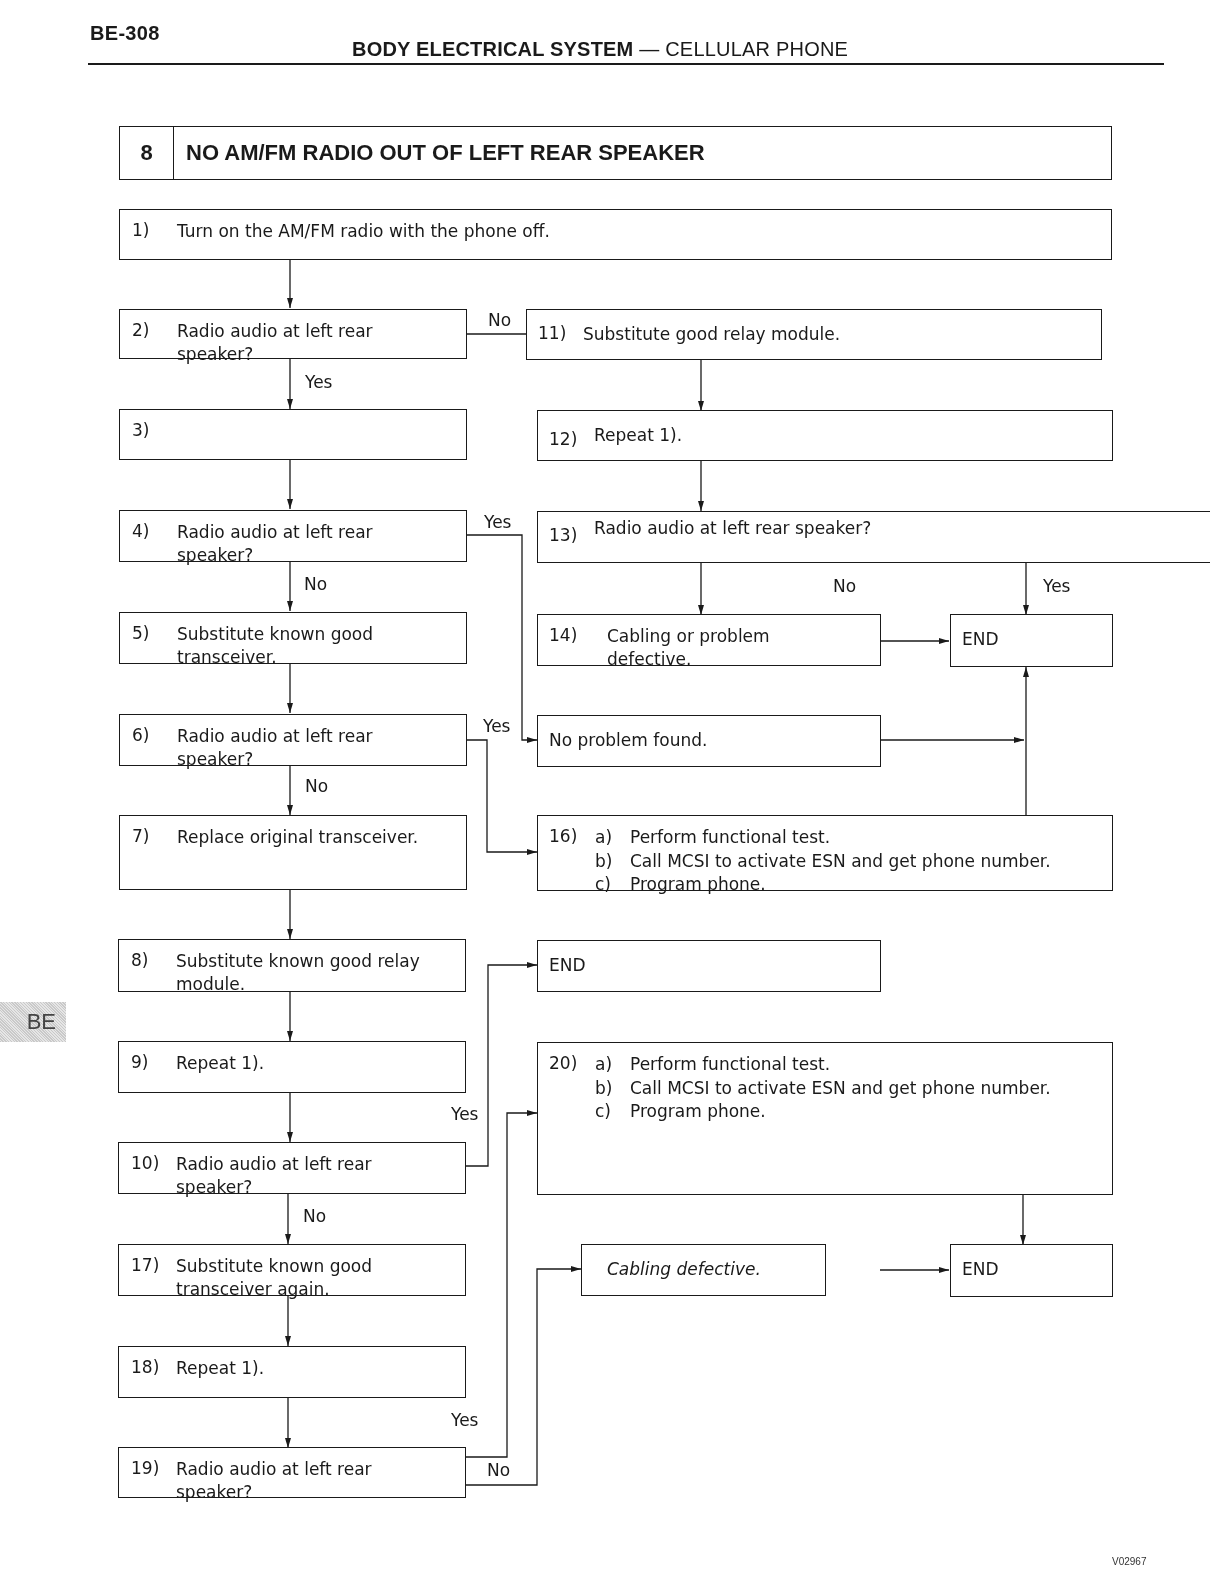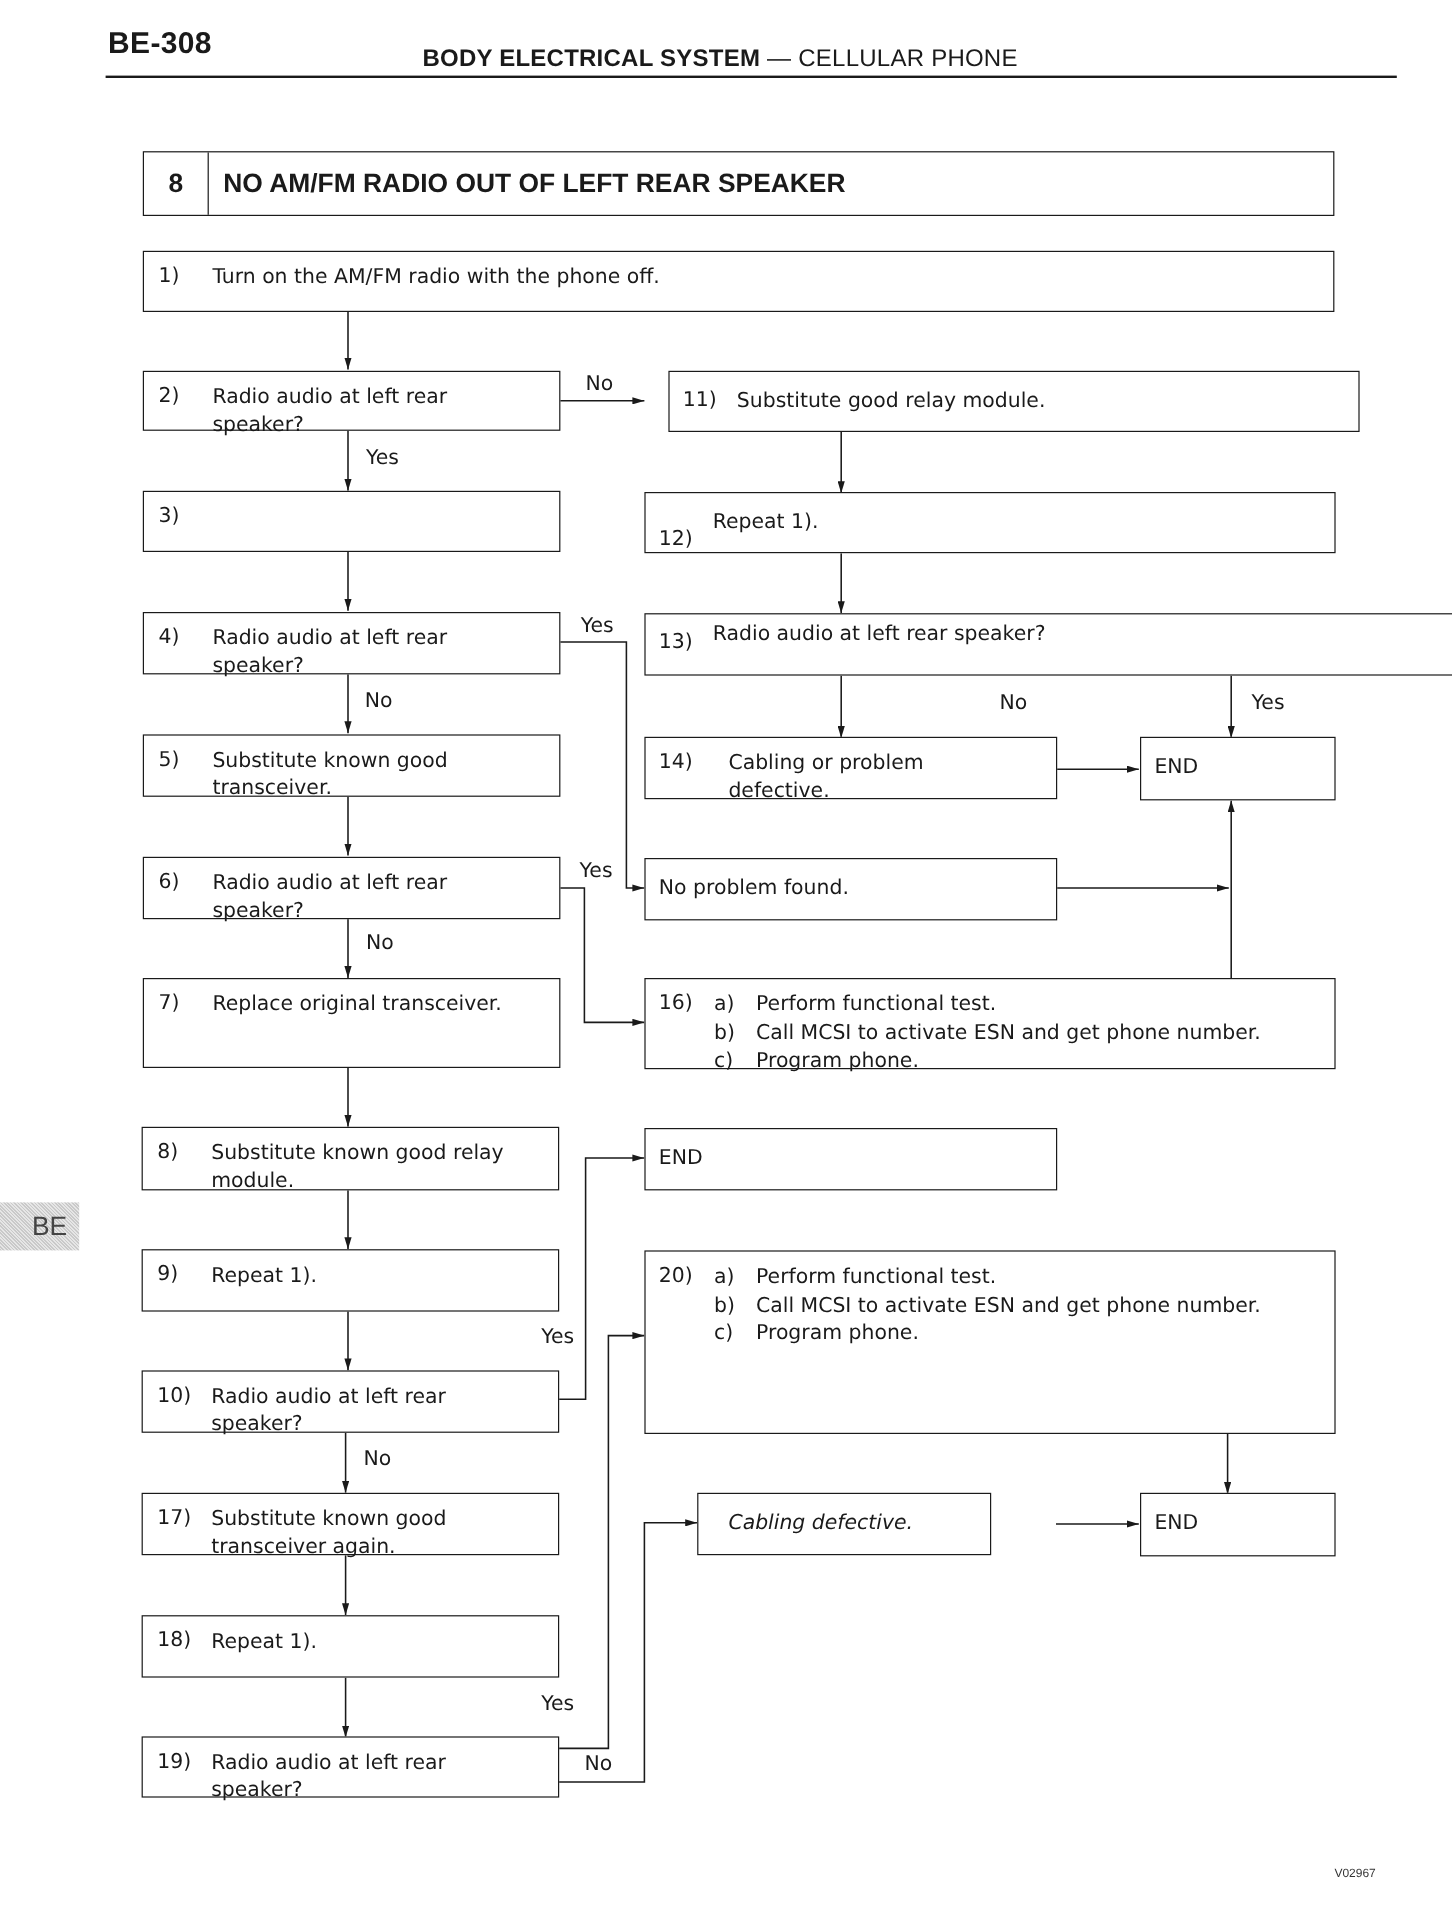--- a/index.html
+++ b/index.html
@@ -1,19 +1,19 @@
 <!DOCTYPE html>
 <html><head>
 <meta charset="utf-8">
 <style>
   html, body { margin: 0; padding: 0; background: #ffffff; }
   body { width: 1210px; height: 1594px; position: relative; overflow: hidden;
          font-family: "DejaVu Sans", "Liberation Sans", sans-serif; color: #1a1a1a; }
   .page-num { position: absolute; left: 90px; top: 22px; font-family: "Liberation Sans", sans-serif;
-              font-weight: bold; font-size: 25px; letter-spacing: 0.3px; }
+              font-weight: bold; font-size: 20px; letter-spacing: 0.3px; }
   .running-head { position: absolute; left: 352px; top: 38px; font-family: "Liberation Sans", sans-serif;
                   font-weight: bold; font-size: 20px; letter-spacing: 0.2px; }
   .running-head .sub { font-weight: normal; }
   .head-rule { position: absolute; left: 88px; top: 63px; width: 1076px; height: 0; border-top: 2px solid #1a1a1a; }
 
   .title-box { position: absolute; left: 119px; top: 126px; width: 993px; height: 54px;
                border: 1.5px solid #1a1a1a; box-sizing: border-box; }
   .title-num { position: absolute; left: 0; top: 0; width: 53px; height: 100%; border-right: 1.5px solid #1a1a1a;
                display: flex; align-items: center; justify-content: center;
                font-family: "Liberation Sans", sans-serif; font-weight: bold; font-size: 22px; }
@@ -178,27 +178,27 @@
 <div class="box" style="left:118px;top:1346px;width:348px;height:52px;">
   <span class="n">18)</span>
   <span class="t">Repeat 1).</span>
 </div>
 
 <div class="box" style="left:118px;top:1447px;width:348px;height:51px;">
   <span class="n">19)</span>
   <span class="t"><span>Radio audio at left rear</span><br><span>speaker?</span></span>
 </div>
 
-<div class="box r" style="left:557px;top:309px;width:576px;height:51px;">
+<div class="box r" style="left:526px;top:309px;width:576px;height:51px;">
   <span class="n" style="top:13px">11)</span>
   <span class="t" style="top:13px">Substitute good relay module.</span>
 </div>
 
 <div class="box r" style="left:537px;top:410px;width:576px;height:51px;">
-  <span class="n" style="top:28px">12)</span>
+  <span class="n" style="top:18px">12)</span>
   <span class="t" style="top:13px">Repeat 1).</span>
 </div>
 
 <div class="box r" style="left:537px;top:511px;width:681px;height:52px;">
   <span class="n" style="top:13px">13)</span>
   <span class="t" style="top:5px">Radio audio at left rear speaker?</span>
 </div>
 
 <div class="box r" style="left:537px;top:614px;width:344px;height:52px;">
   <span class="n">14)</span>

